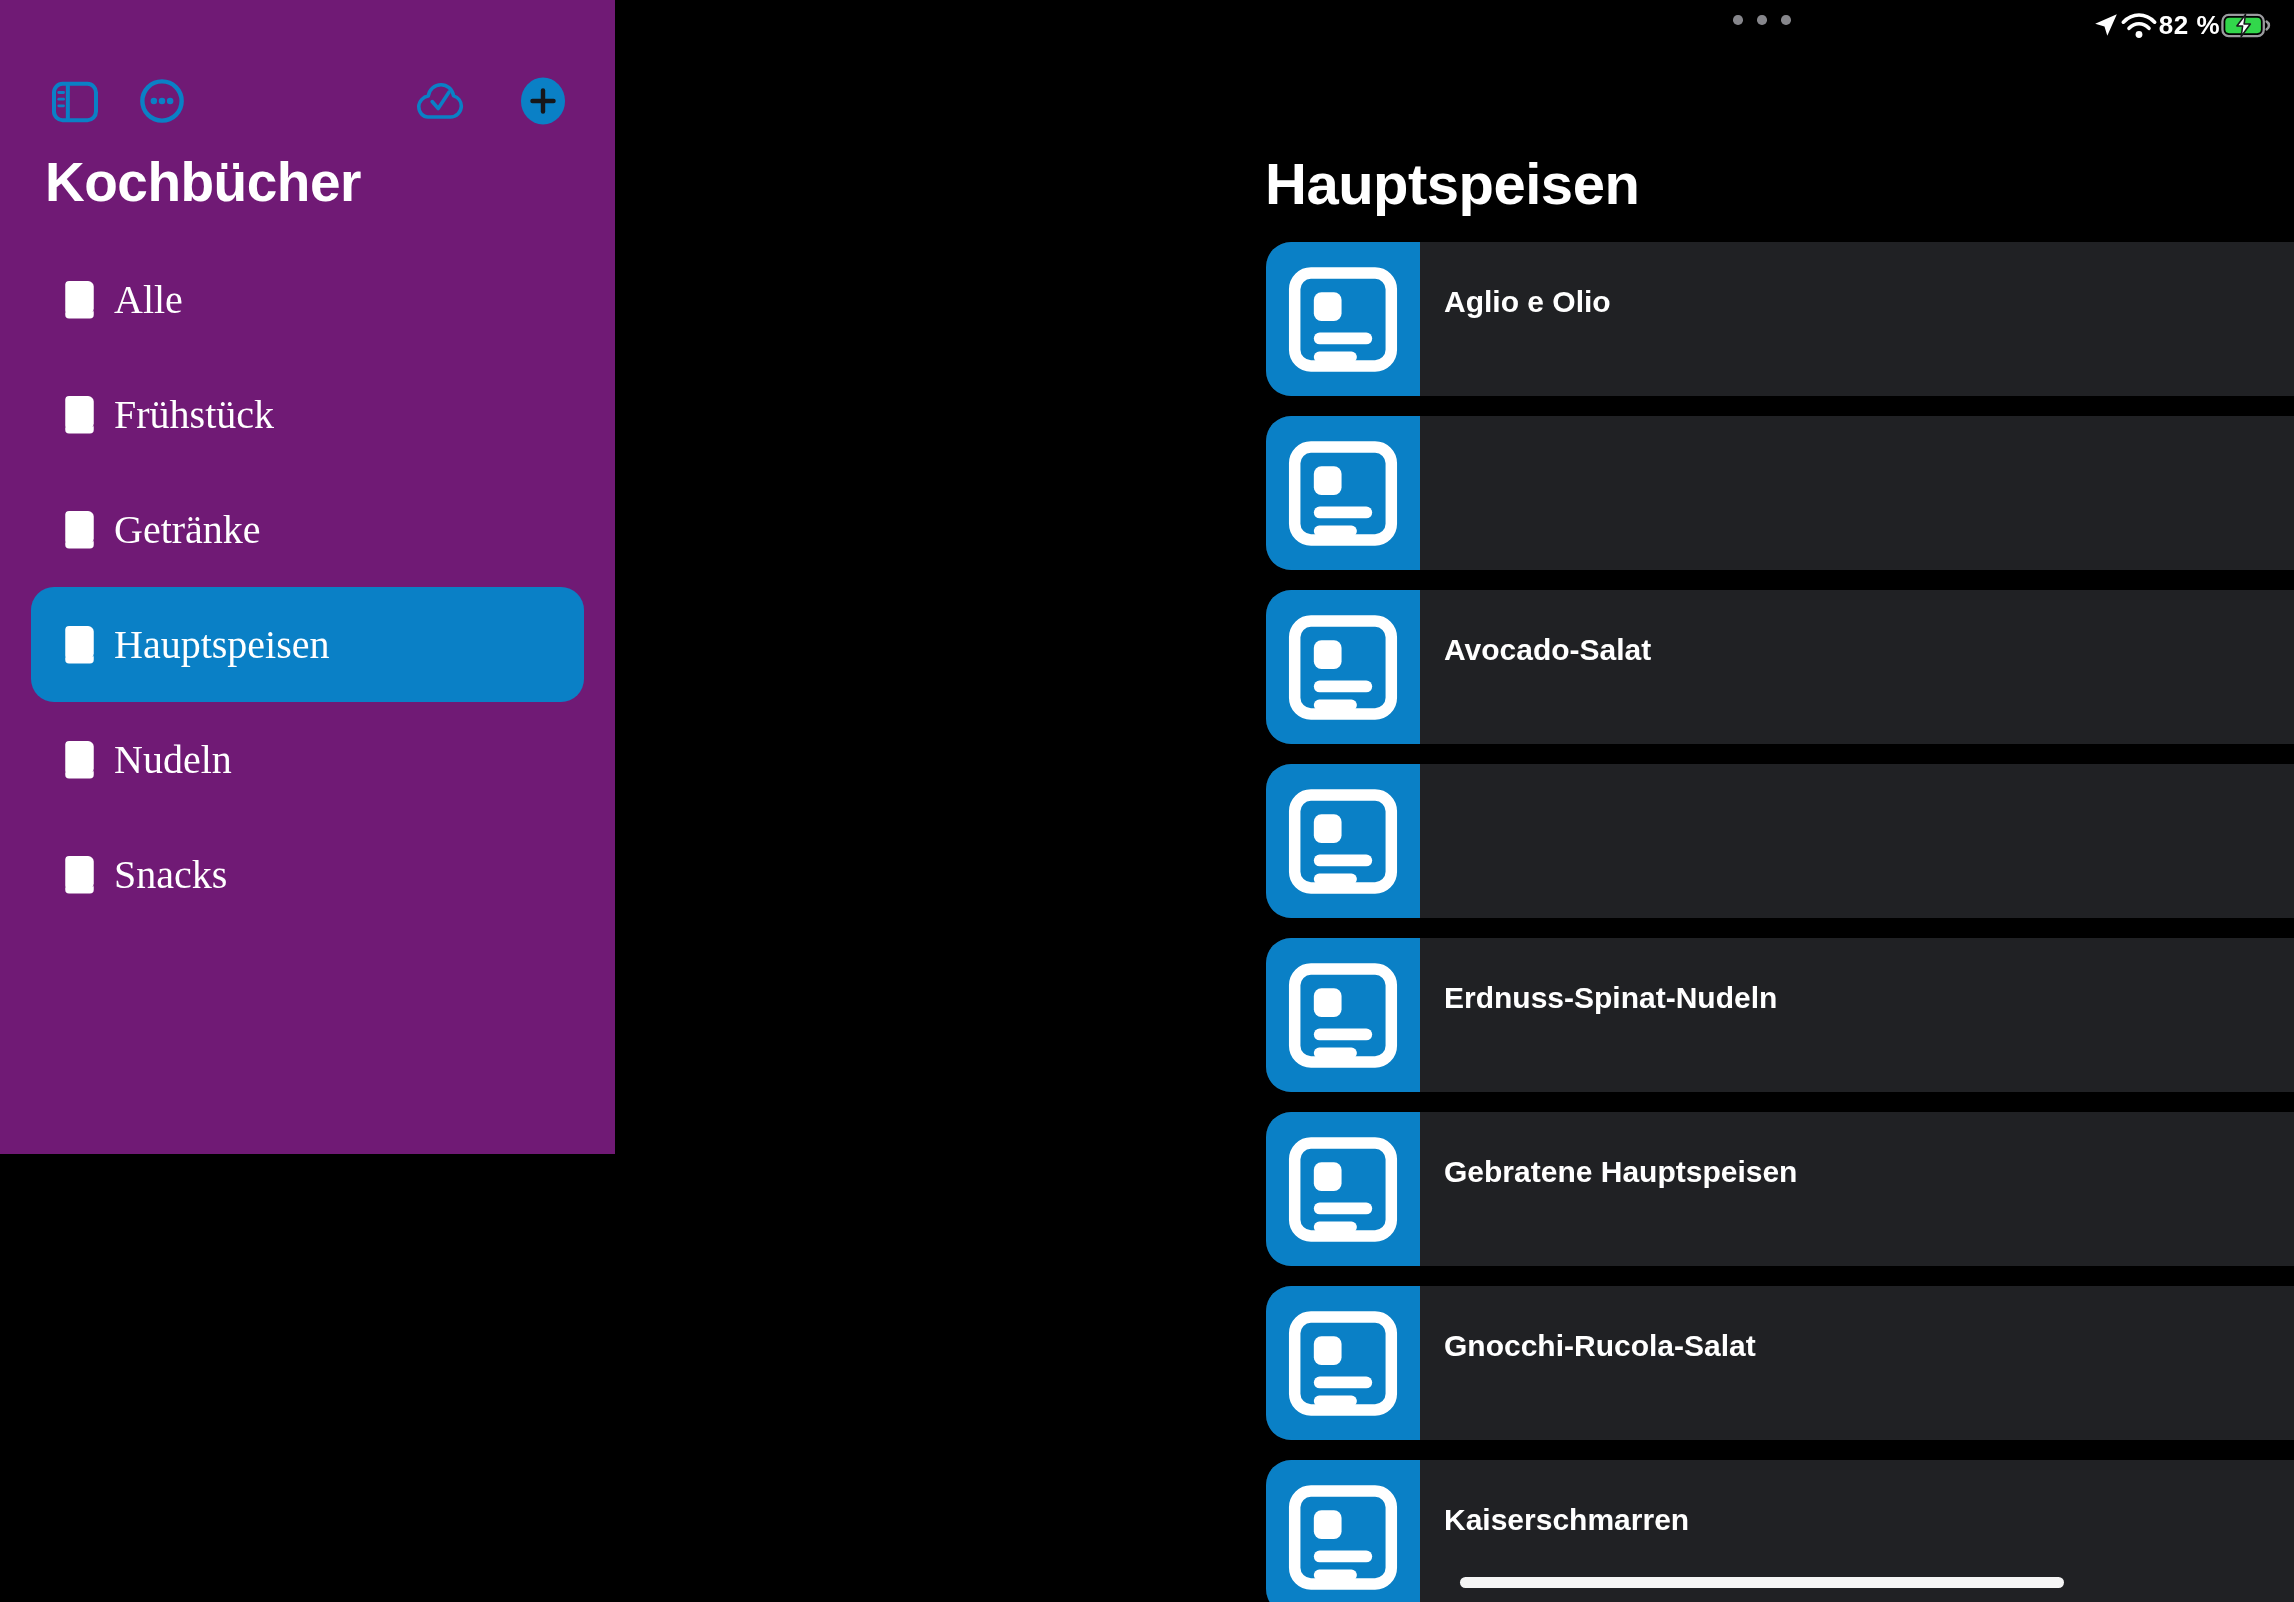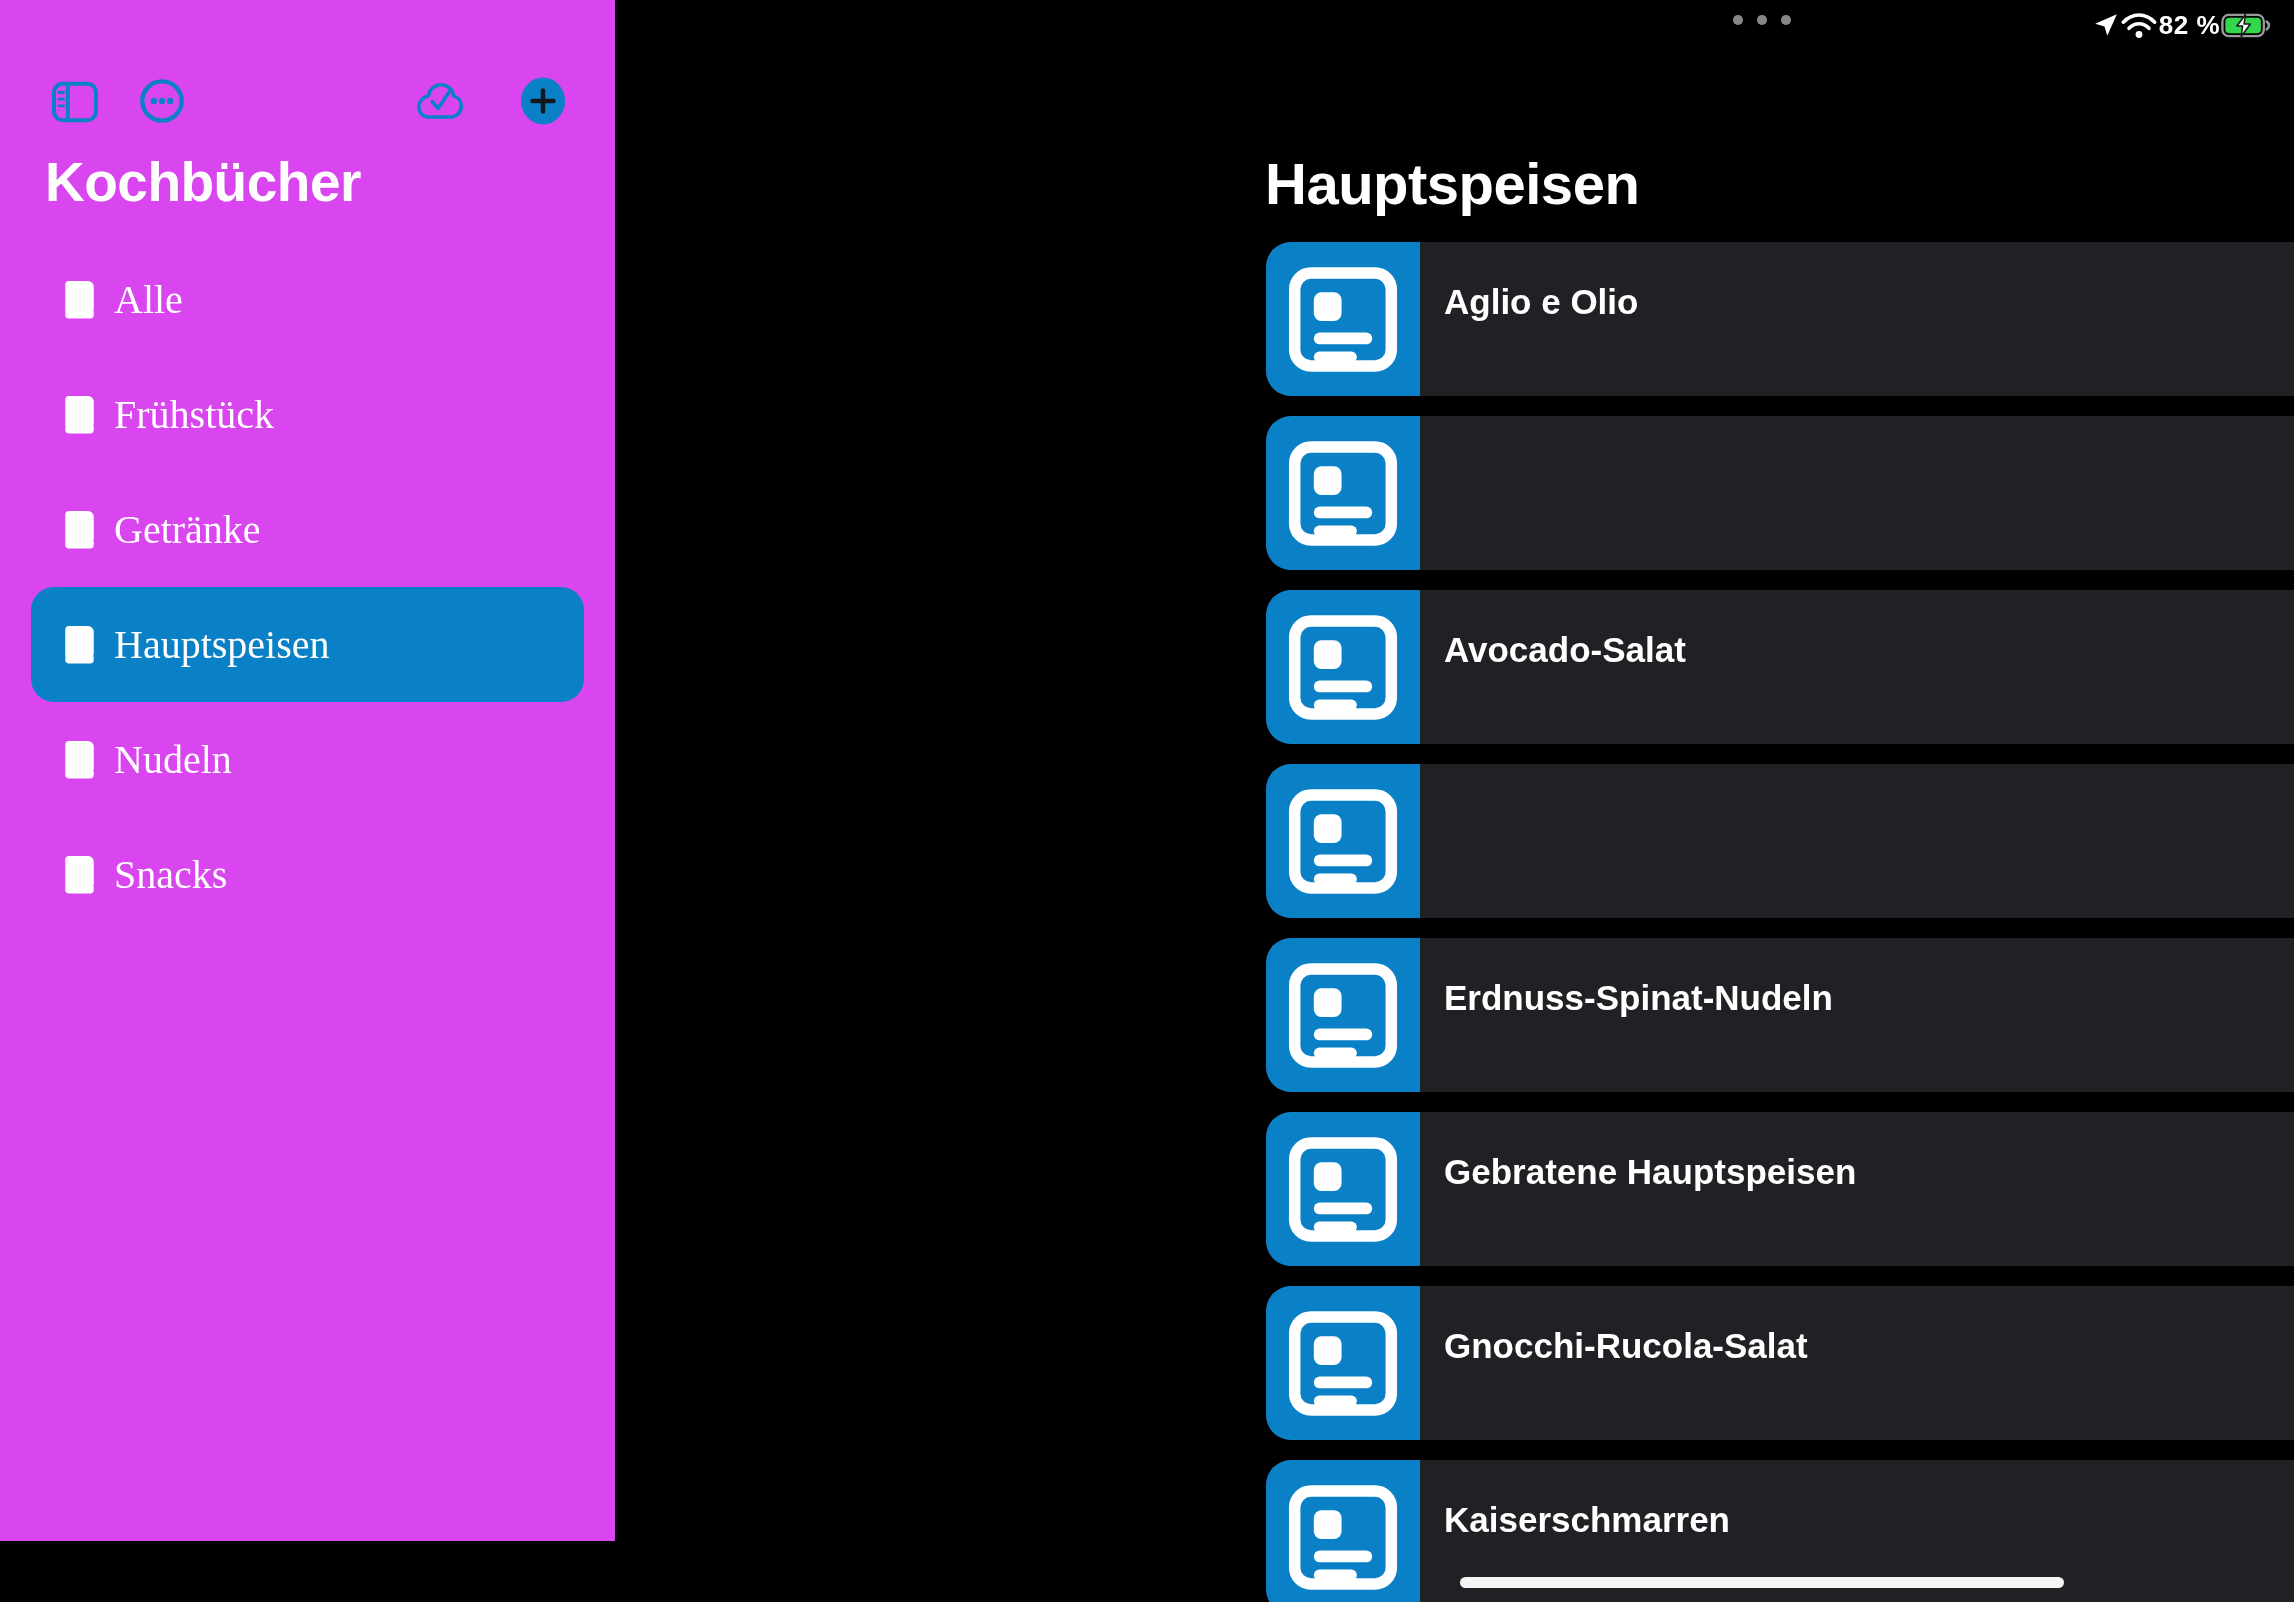--- a/index.html
+++ b/index.html
@@ -1,19 +1,19 @@
 <!DOCTYPE html>
 <html><head>
 <meta charset="utf-8">
 <style>
   html,body{margin:0;padding:0;background:#000;}
   #stage{position:relative;width:2294px;height:1602px;background:#000;overflow:hidden;
          font-family:"Liberation Sans",sans-serif;color:#fff;}
   
-  #sidebar{position:absolute;left:0;top:0;width:615px;height:1541px;background:#d946ef;}
+  #sidebar{position:absolute;left:0;top:0;width:615px;height:1154px;background:#701a75;}
   .sb-iconbar{position:absolute;left:0;top:75px;width:615px;height:50px;}
   .icon-btn{position:absolute;cursor:pointer;}
   #sb-title{position:absolute;left:45px;top:150px;font-size:55px;font-weight:700;
             letter-spacing:-0.5px;color:#fff;}
   #sb-list{position:absolute;left:31px;top:242px;width:553px;}
   .sb-item{position:relative;height:115px;display:flex;align-items:center;
            padding-left:34px;box-sizing:border-box;border-radius:23px;cursor:pointer;}
   .sb-item.selected{background:#0a80c6;}
   .sb-item .book{width:29px;height:38px;margin-right:20px;flex:0 0 auto;}
   .sb-item .sb-label{font-family:"Liberation Serif",serif;
@@ -27,21 +27,21 @@
              align-items:center;gap:1px;}
   #battery-pct{font-size:26px;font-weight:600;color:#fff;letter-spacing:0.5px;}
   #main-title{position:absolute;left:650px;top:150px;font-size:58px;font-weight:700;
               letter-spacing:-0.5px;color:#fff;}
   #recipes{position:absolute;left:651px;top:242px;width:1606px;}
   .row{position:relative;height:154px;margin-bottom:20px;background:#202124;
        border-radius:25px;overflow:hidden;cursor:pointer;}
   .row .thumb{position:absolute;left:0;top:0;width:154px;height:154px;background:#0a80c6;
               display:flex;align-items:center;justify-content:center;}
   .row .r-label{position:absolute;left:178px;top:0;height:119px;display:flex;
-                align-items:center;font-size:35px;font-weight:600;color:#fff;
+                align-items:center;font-size:30px;font-weight:600;color:#fff;
                 white-space:nowrap;}
   #home-indicator{position:absolute;left:845px;top:1577px;width:604px;height:10.6px;
                   border-radius:5.8px;background:#f5f5f5;cursor:grab;}
 </style>
 </head>
 <body>
 
 <div id="stage">
 
   <div id="sidebar">

